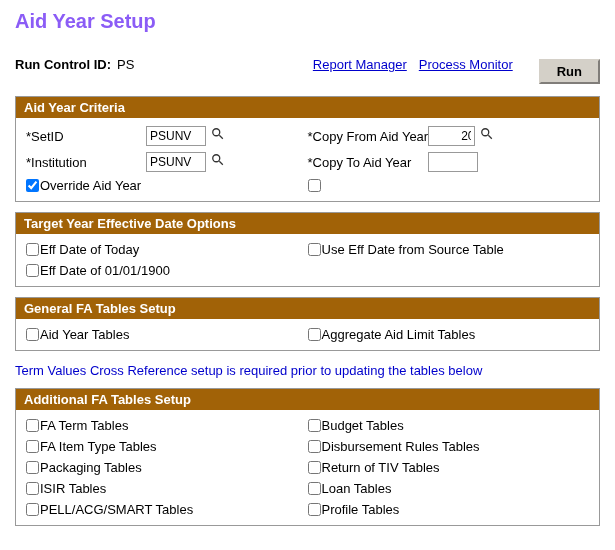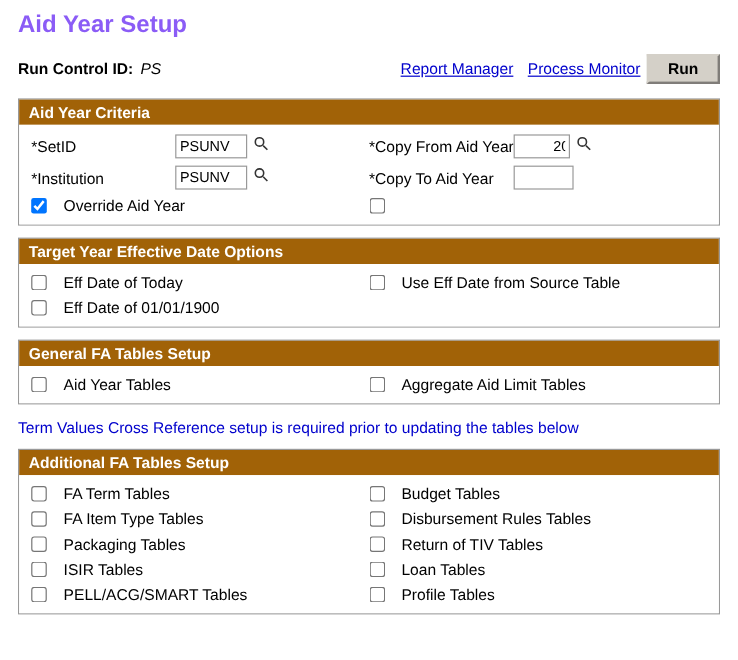--- a/index.html
+++ b/index.html
@@ -24,42 +24,42 @@
       display: flex;
       align-items: center;
       margin-bottom: 12px;
     }
     .run-control-label {
       font-weight: bold;
       margin-right: 6px;
     }
     .run-control-value {
       margin-right: auto;
-      font-style: italic;
     }
     .link-row {
       display: flex;
       gap: 12px;
       align-items: center;
-      margin-right: 5px;
+      margin-right: 26px;
     }
     .link {
       color: #00c;
       text-decoration: underline;
       cursor: pointer;
       font-size: 13px;
     }
     .run-button {
       background: #d4d0c8;
       border: 2px outset #d4d0c8;
       padding: 3px 16px;
       font-size: 13px;
       font-weight: bold;
       cursor: pointer;
       color: #000;
+      margin-top: 14px;
     }
 
     .section {
       border: 1px solid #999;
       margin-bottom: 10px;
     }
     .section-header {
       background: #a16207;
       color: #fff;
       font-weight: bold;
@@ -113,21 +113,21 @@
 
     .half-row {
       width: 50%;
       display: flex;
       align-items: center;
     }
 
     .checkbox-label {
       display: flex;
       align-items: center;
-      gap: 14px;
+      gap: 1px;
       cursor: pointer;
     }
     .checkbox-label input[type="checkbox"] {
       margin: 0;
     }
 
     .info-text {
       color: #00c;
       font-size: 13px;
       margin-bottom: 8px;

